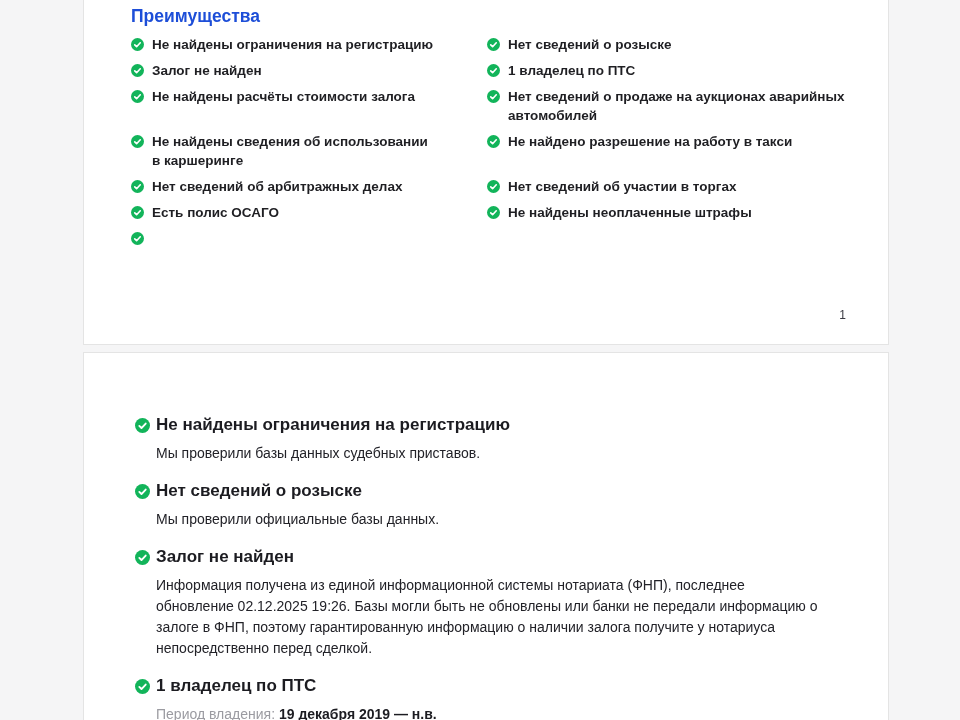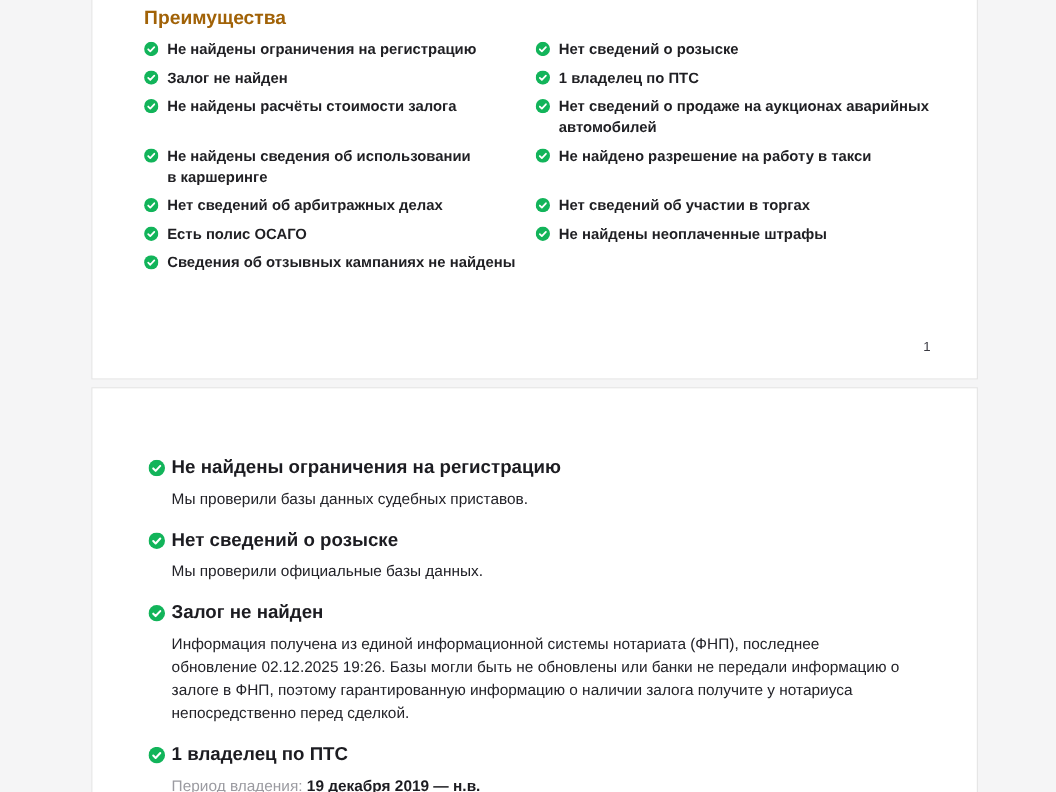--- a/index.html
+++ b/index.html
@@ -31,21 +31,21 @@
   .page-2 {
     top: 352px;
     height: 560px;
     padding: 61px 40px 0 51px;
   }
   .page-title {
     margin: 18px 0 0 0;
     font-size: 17.5px;
     line-height: 22px;
     font-weight: 700;
-    color: #a16207;
+    color: #1d4ed8;
   }
   .adv-grid {
     margin-top: 8px;
     display: grid;
     grid-template-columns: 356px 1fr;
     row-gap: 7px;
     align-items: start;
   }
   .adv-item {
     display: flex;
@@ -199,21 +199,20 @@
               <circle cx="8" cy="8" r="8" fill="#12b45a"></circle>
               <path d="M4.6 8.4l2.3 2.3 4.5-4.8" fill="none" stroke="#ffffff" stroke-width="2" stroke-linecap="round" stroke-linejoin="round"></path>
             </svg></span>
           <span class="txt">Не найдены неоплаченные штрафы</span>
         </div>
         <div class="adv-item">
           <span class="check"><svg width="13" height="13" viewBox="0 0 16 16">
               <circle cx="8" cy="8" r="8" fill="#12b45a"></circle>
               <path d="M4.6 8.4l2.3 2.3 4.5-4.8" fill="none" stroke="#ffffff" stroke-width="2" stroke-linecap="round" stroke-linejoin="round"></path>
             </svg></span>
-          <span class="txt">Сведения об отзывных кампаниях не найдены</span>
         </div>
       </div>
     <div class="page-number">1</div>
   </section>
 
   <section class="page page-2">
     <div id="detail-sections">
         <div class="sec">
           <div class="sec-head">
             <span class="check"><svg width="15" height="15" viewBox="0 0 16 16">

